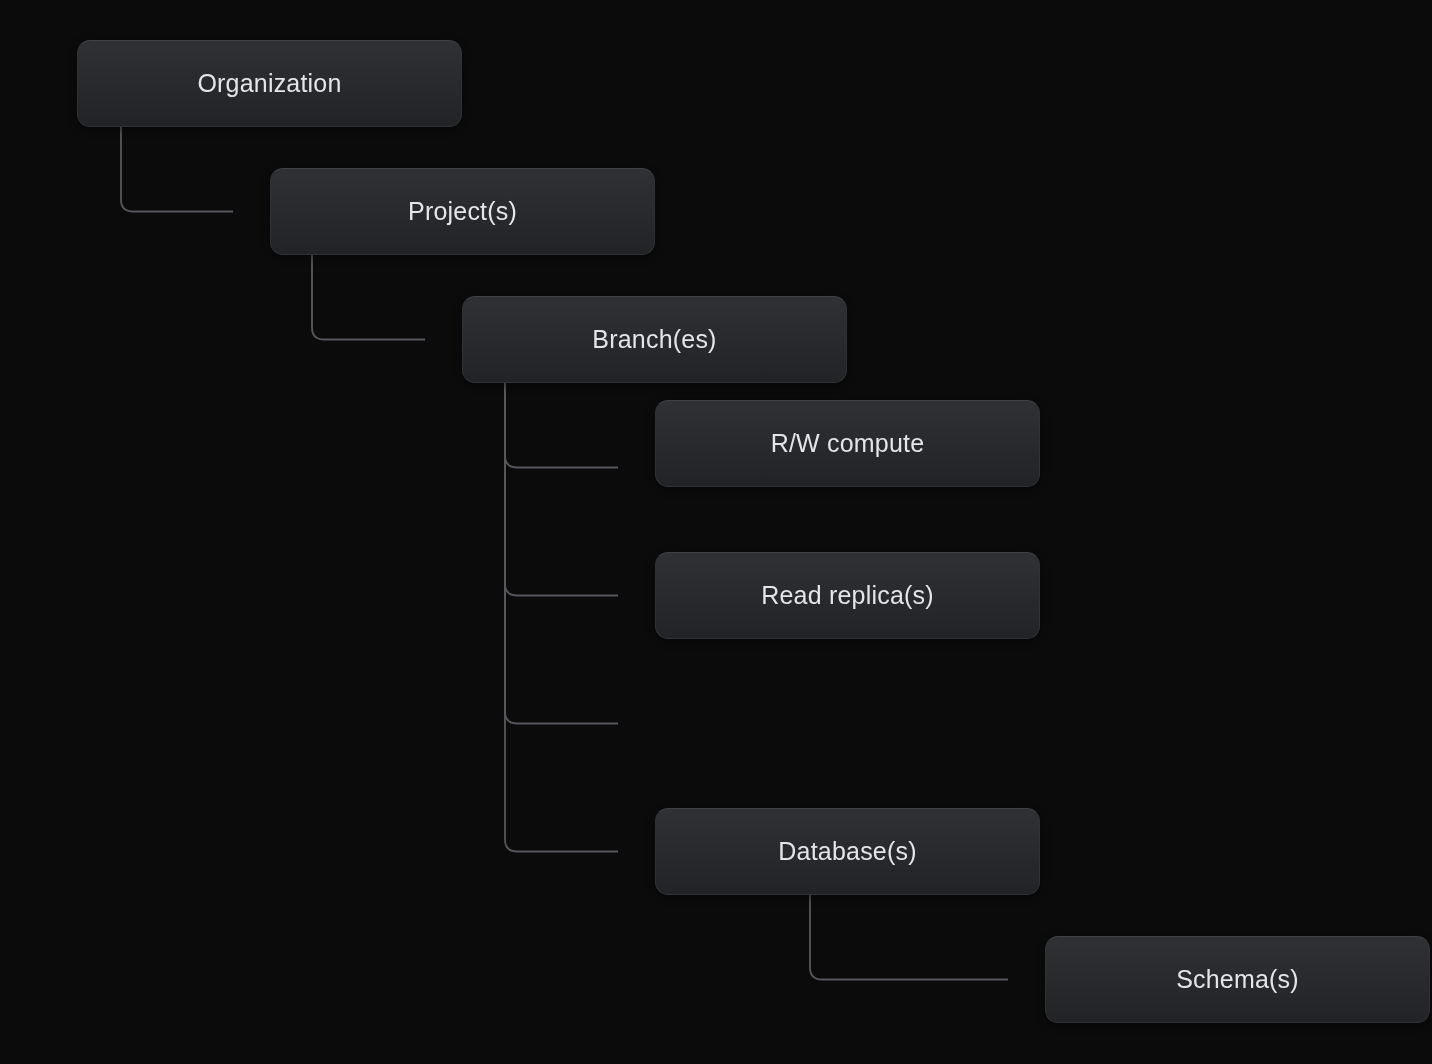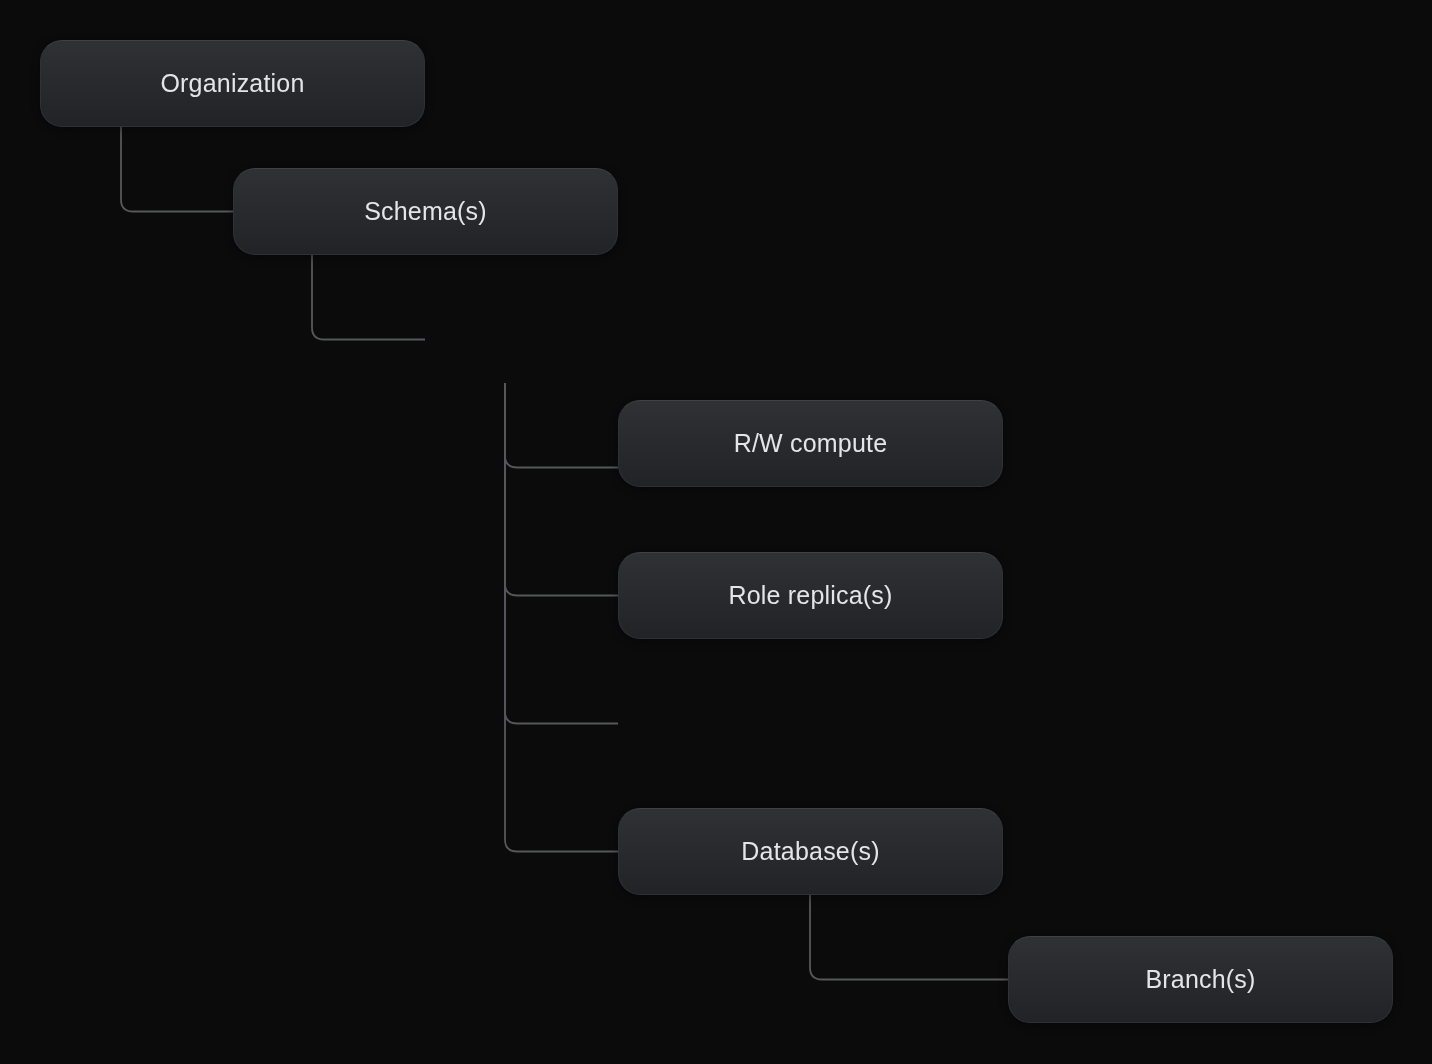--- a/index.html
+++ b/index.html
@@ -28,28 +28,29 @@
   svg.connectors path {
     fill: none;
     stroke: #56585c;
     stroke-width: 1.8;
   }
   .node {
     position: absolute;
     width: 385px;
     height: 87px;
     box-sizing: border-box;
-    border-radius: 22px;
+    border-radius: 13px;
     background: linear-gradient(180deg, #2f3135 0%, #282a2e 48%, #212327 100%);
     border: 1px solid #2f3236;
     border-top-color: #3e4145;
     box-shadow: 0 2px 8px rgba(0,0,0,0.45);
     display: flex;
     align-items: center;
     justify-content: center;
+    margin-left: 37px;
   }
   .node .label {
     color: #e3e5e8;
     font-size: 25px;
     font-weight: 400;
     letter-spacing: 0.2px;
     white-space: nowrap;
   }
 </style>
 </head>
@@ -65,34 +66,37 @@
     <path d="M505 383 V711.5 Q505 723.5 517 723.5 H618"></path>
     <path d="M505 383 V839.5 Q505 851.5 517 851.5 H618"></path>
     <path d="M810 895 V967.5 Q810 979.5 822 979.5 H1008"></path>
   </svg>
 
   <div class="node" style="left:40px; top:40px">
     <span class="label">Organization</span>
   </div>
 
   <div class="node" style="left:233px; top:168px">
-    <span class="label">Schema(s)</span>
+    <span class="label">Project(s)</span>
   </div>
 
+  <div class="node" style="left:425px; top:296px">
+    <span class="label">Branch(es)</span>
+  </div>
 
   <div class="node" style="left:618px; top:400px">
     <span class="label">R/W compute</span>
   </div>
 
   <div class="node" style="left:618px; top:552px">
-    <span class="label">Role replica(s)</span>
+    <span class="label">Read replica(s)</span>
   </div>
 
 
   <div class="node" style="left:618px; top:808px">
     <span class="label">Database(s)</span>
   </div>
 
   <div class="node" style="left:1008px; top:936px">
-    <span class="label">Branch(s)</span>
+    <span class="label">Schema(s)</span>
   </div>
 
 </div>
 
 </body></html>

